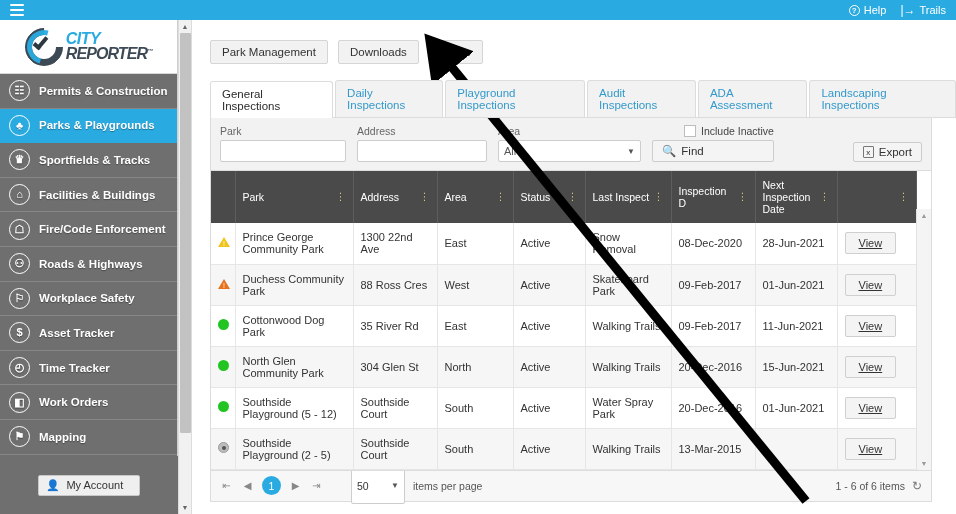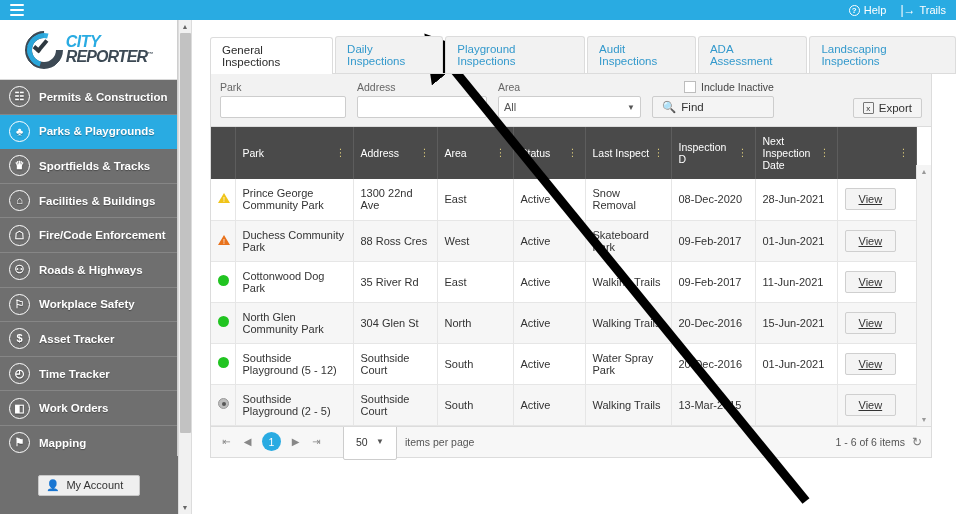--- a/index.html
+++ b/index.html
@@ -27,21 +27,21 @@
     border-radius:50%; font-size:8px; line-height:9px; text-align:center; font-weight:bold;}
   .ic-logout { display:inline-block; font-size:12px; line-height:11px; }
 
   
   .sidebar {
     position: absolute; left: 0; top: 20px; width: 178px; height: 494px;
     background: #6f6f6f;
     border-right: 1px solid #cfcfcf;
   }
   .logo-box {
-    height: 60px; background: #fff; display: flex; align-items: center; justify-content: center;
+    height: 54px; background: #fff; display: flex; align-items: center; justify-content: center;
     border-bottom: 1px solid #d8d8d8;
   }
   .logo-wrap { display: flex; align-items: center; gap: 3px; }
   .logo-mark { position: relative; width: 38px; height: 38px; }
   .logo-mark .ring {
     position:absolute; inset:0; border-radius:50%;
     border: 7px solid #3d4a55; border-right-color: transparent;
     transform: rotate(-45deg);
   }
   .logo-mark .ring2 {
@@ -187,22 +187,22 @@
   
   .pager {
     margin-left: 17px; width: 722px; height: 31px; background:#f7f7f7;
     border:1px solid #dcdcdc; border-top:none;
     display:flex; align-items:center; gap:8px; padding: 0 9px; font-size:10.5px; color:#555;
   }
   .pg-ic { color:#888; font-size:10px; cursor:pointer; width:13px; text-align:center;}
   .pg-num { width:19px;height:19px;border-radius:50%;background:#29abe2;color:#fff;
     display:flex;align-items:center;justify-content:center;font-size:10.5px;cursor:pointer;}
   .pg-sel { width:54px;height:36px;border:1px solid #cdcdcd;background:#fff;border-radius:2px;
-    display:flex;align-items:center;justify-content:space-between;padding:0 12px;font-size:10.5px;
-    color:#333;cursor:pointer;margin-left:12px;}
+    display:flex;align-items:center;justify-content:space-between;padding:0 5px;font-size:10.5px;
+    color:#333;cursor:pointer;margin-left:20px;}
   .pg-right { margin-left:auto; display:flex; align-items:center; gap:7px; }
   .refresh { font-size:12px; color:#777; cursor:pointer; }
 
   
   .anno { position:absolute; left:0; top:0; width:956px; height:514px; pointer-events:none; }
 </style>
 </head>
 <body>
 
 <div id="app">
@@ -294,20 +294,25 @@
   </div>
 
   <div class="sb-scroll">
     <div class="sb-arrow">▲</div>
     <div class="sb-thumb"></div>
     <div class="sb-arrow bottom">▼</div>
   </div>
 
   <div class="main">
 
+    <div class="toolbar" id="toolbar">
+        <div class="tbtn">Park Management</div>
+        <div class="tbtn">Downloads</div>
+        <div class="tbtn">Setup</div>
+      </div>
 
     <div class="tabrow" id="tabrow">
         <div class="tab active">General Inspections</div>
         <div class="tab">Daily Inspections</div>
         <div class="tab">Playground Inspections</div>
         <div class="tab">Audit Inspections</div>
         <div class="tab">ADA Assessment</div>
         <div class="tab">Landscaping Inspections</div>
       </div>
 

